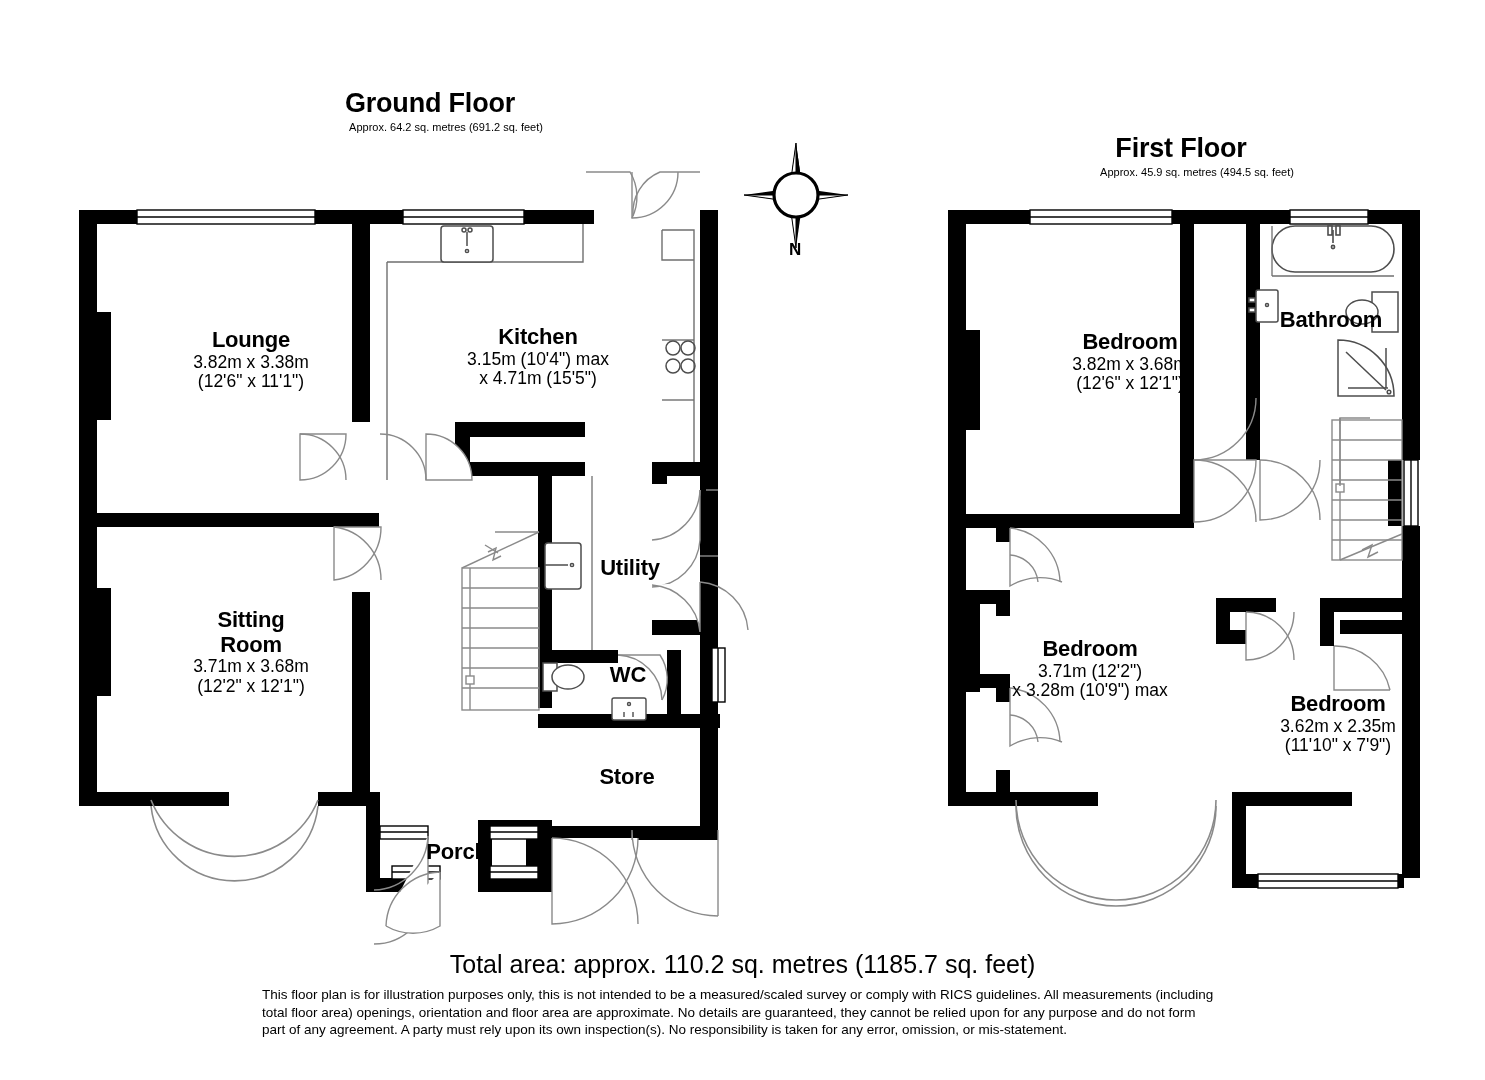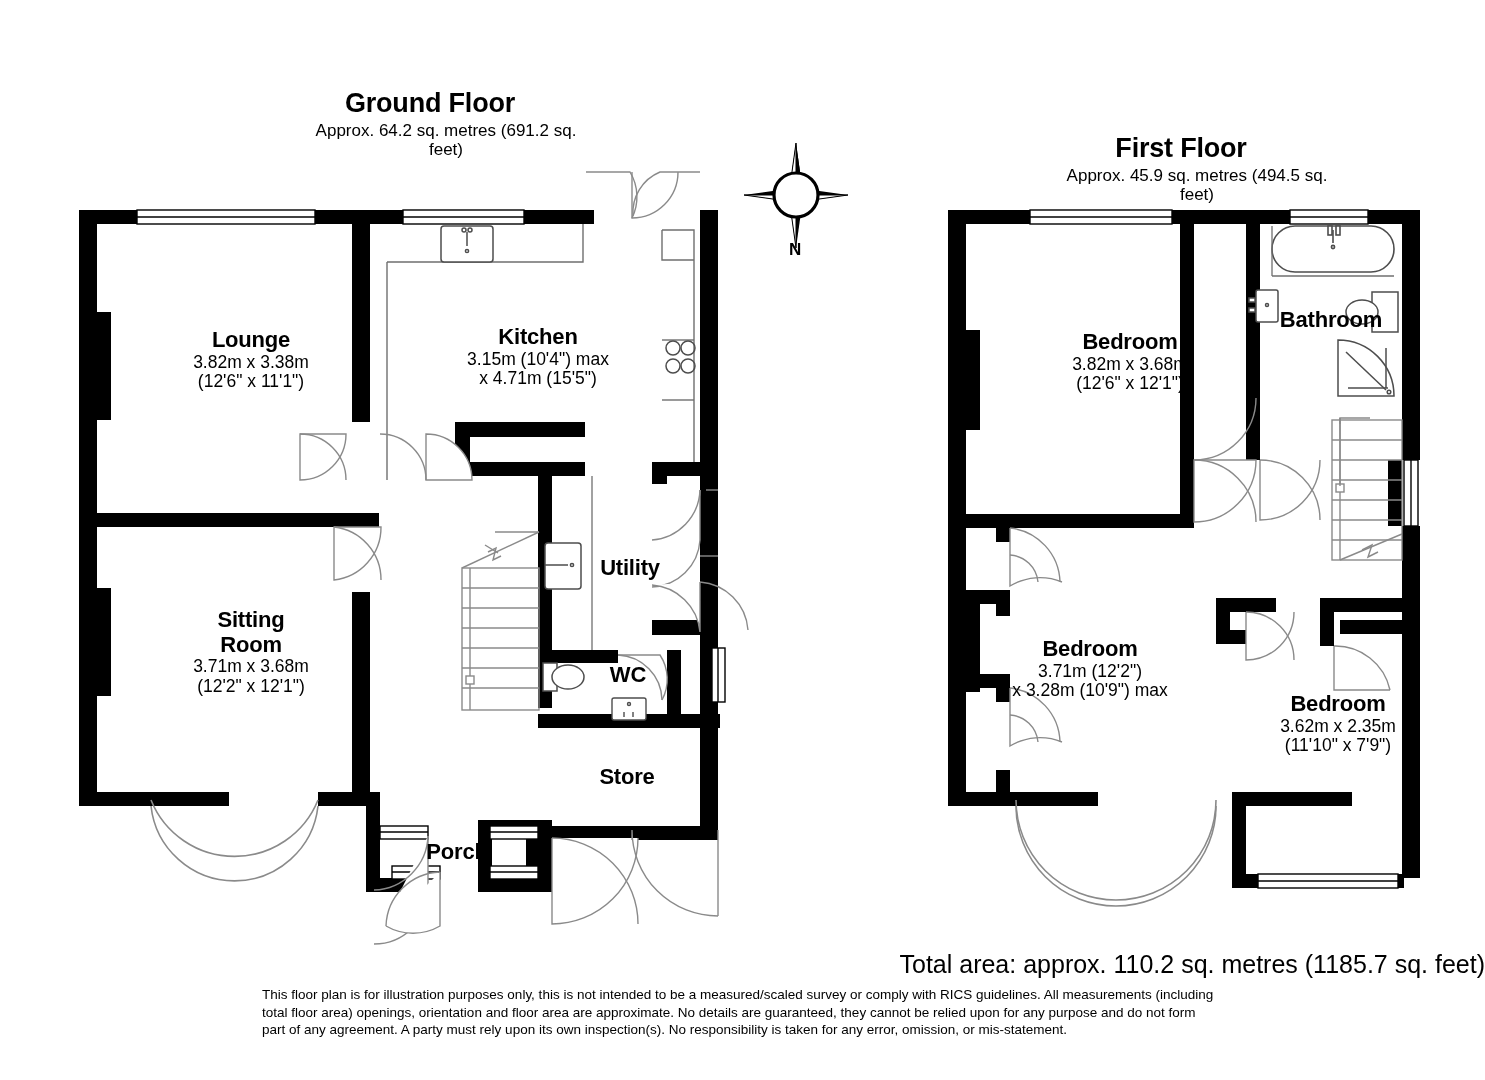--- a/index.html
+++ b/index.html
@@ -6,24 +6,24 @@
   body{
     width:1485px;height:1080px;position:relative;overflow:hidden;
     font-family:"Liberation Sans", sans-serif;color:#000;
   }
   .stage{position:absolute;left:0;top:0;width:1485px;height:1080px;}
   svg.plan{position:absolute;left:0;top:0;width:1485px;height:1080px;}
 
   
   .txt{position:absolute;text-align:center;line-height:1.12;}
   .floor-title{font-size:27px;font-weight:bold;letter-spacing:-0.2px;}
-  .floor-sub{font-size:17px;font-weight:normal;margin-top:3px;margin-left:32px;}
+  .floor-sub{font-size:11px;font-weight:normal;margin-top:3px;margin-left:32px;}
   .room-name{font-size:22px;font-weight:bold;letter-spacing:-0.2px;}
   .room-dims{font-size:17.5px;font-weight:normal;}
-  .total{position:absolute;width:100%;text-align:right;font-size:25px;}
+  .total{position:absolute;width:100%;text-align:center;font-size:25px;}
   .disc{position:absolute;width:960px;left:262px;text-align:left;font-size:13.5px;line-height:1.30;}
   .compass-n{position:absolute;font-size:17px;font-weight:bold;}
 </style>
 </head>
 <body>
 
 <div class="stage">
 
 <svg class="plan" viewBox="0 0 1485 1080">
   <g fill="#000" stroke="none">

